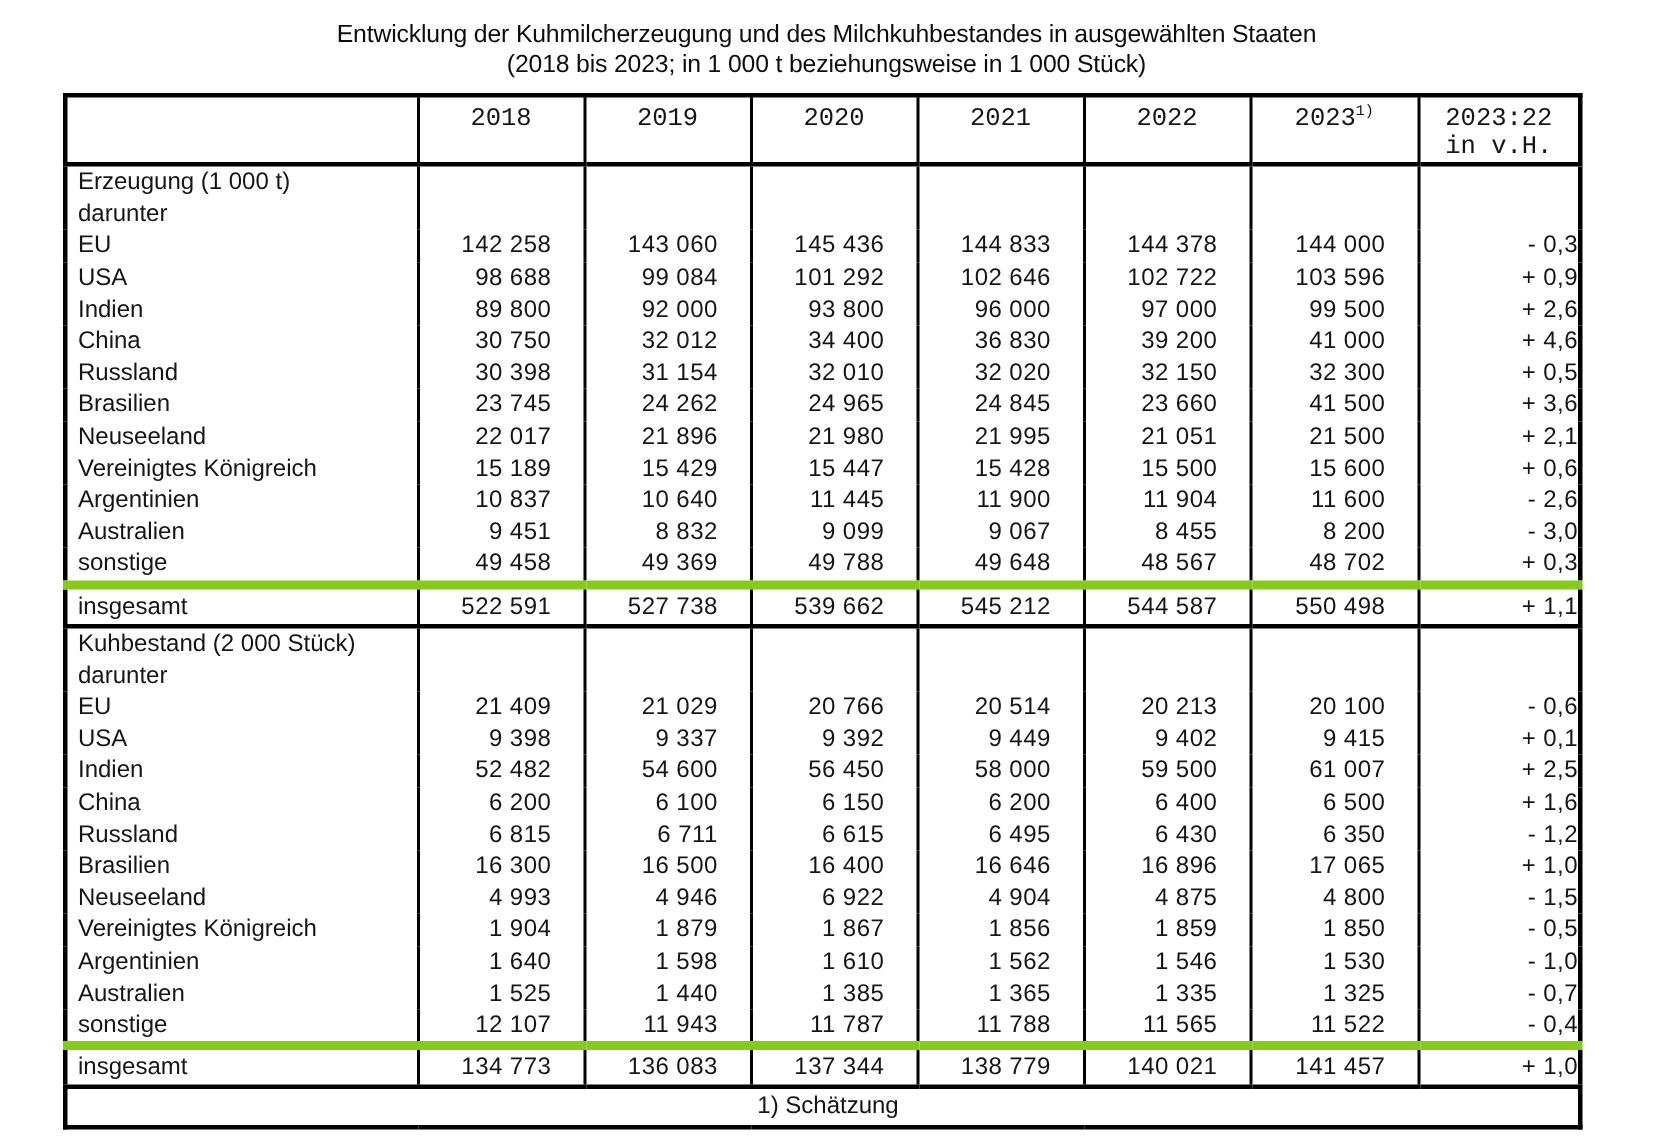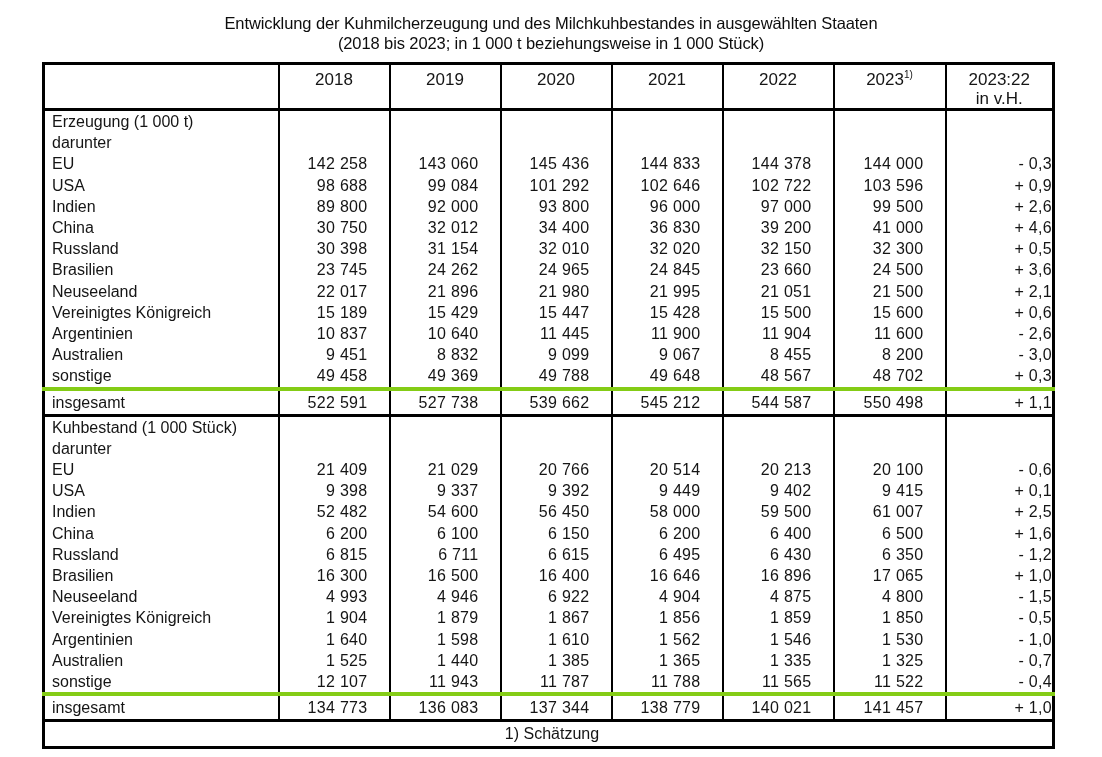--- a/index.html
+++ b/index.html
@@ -27,31 +27,31 @@
     border-left: 2px solid #000;
     padding: 0; overflow: hidden; white-space: nowrap;
     font-weight: normal; color: #151515;
   }
   th:first-child, td:first-child { border-left: none; margin-top: 26px; }
 
   thead th {
     border-bottom: 3px solid #000;
     height: 45px; box-sizing: border-box;
     vertical-align: top; padding-top: 5px;
-    text-align: center; font-size: 17px; line-height: 19px;
+    text-align: center; font-size: 17px; line-height: 19px; font-family: Liberation Mono, monospace;
   }
   thead sup { font-size: 10px; line-height: 0; vertical-align: super; }
 
   tbody tr.r td { height: 21.2px; line-height: 21.2px; }
   td.lbl { text-align: left; padding-left: 7px; }
   td.num { text-align: right; padding-right: 21px; letter-spacing: 0.3px; }
   td.chg { text-align: right; letter-spacing: 0.3px; }
 
   tbody tr.total td {
-    border-top: 4px solid #84cc16;
+    border-top: 6px solid #84cc16;
     border-bottom: 3px solid #000;
     height: 23px; line-height: 23px;
   }
   tfoot td {
     height: 24px; line-height: 24px;
     padding-left: 7px; text-align: center;
   }
 </style>
 </head>
 <body>
@@ -168,21 +168,21 @@
           <td class="chg">+ 0,5</td>
         </tr>
 
         <tr class="r">
           <td class="lbl">Brasilien</td>
           <td class="num">23 745</td>
           <td class="num">24 262</td>
           <td class="num">24 965</td>
           <td class="num">24 845</td>
           <td class="num">23 660</td>
-          <td class="num">24 500</td>
+          <td class="num">41 500</td>
           <td class="chg">+ 3,6</td>
         </tr>
 
         <tr class="r">
           <td class="lbl">Neuseeland</td>
           <td class="num">22 017</td>
           <td class="num">21 896</td>
           <td class="num">21 980</td>
           <td class="num">21 995</td>
           <td class="num">21 051</td>
@@ -241,21 +241,21 @@
         <td class="num">539 662</td>
         <td class="num">545 212</td>
         <td class="num">544 587</td>
         <td class="num">550 498</td>
         <td class="chg">+ 1,1</td>
       </tr>
     </tbody>
 
     <tbody>
       <tr class="r">
-        <td class="lbl">Kuhbestand (1 000 Stück)</td>
+        <td class="lbl">Kuhbestand (2 000 Stück)</td>
         <td class="num"></td>
         <td class="num"></td>
         <td class="num"></td>
         <td class="num"></td>
         <td class="num"></td>
         <td class="num"></td>
         <td class="chg"></td>
       </tr>
       <tr class="r">
         <td class="lbl">darunter</td>

